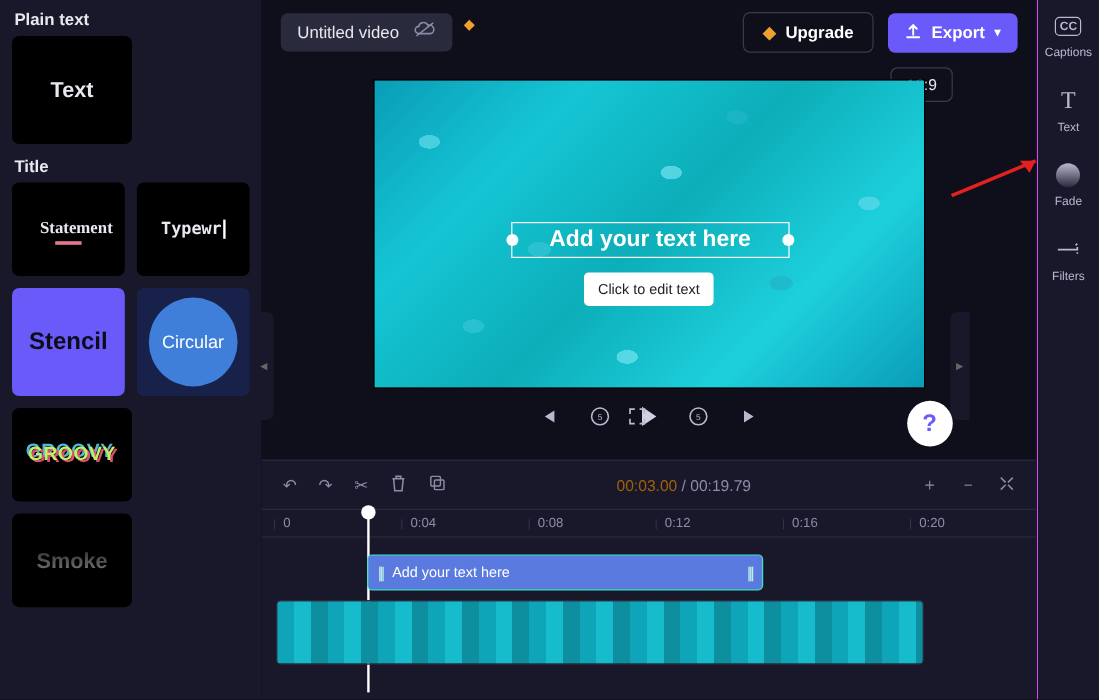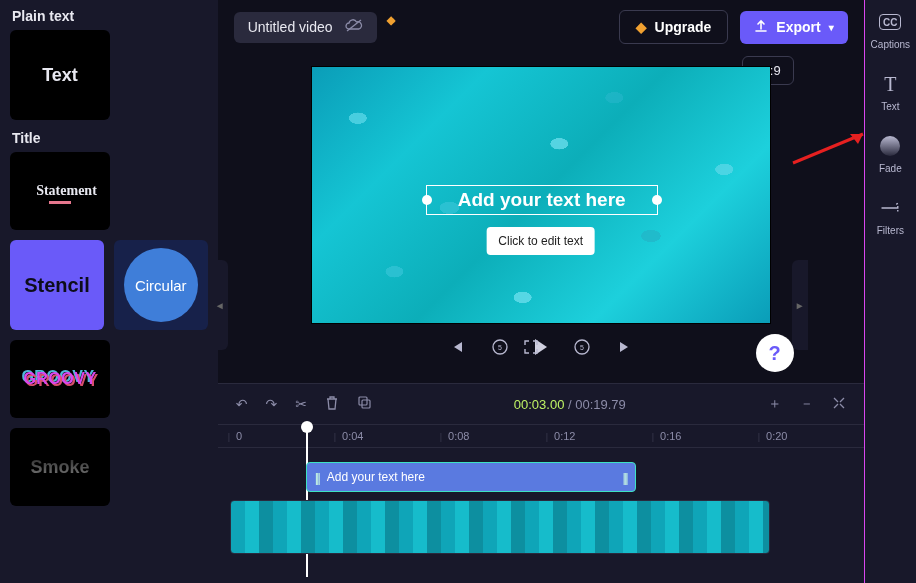--- a/index.html
+++ b/index.html
@@ -43,21 +43,21 @@
 .typewriter-cursor { display:inline-block; width:2px; height:16px; background:#fff; margin-left:1px; }
 .stencil-bg { background: #6a5af9; color:#0d0d1a; font-weight:800; font-size:20px; }
 .circular-bg { background: #17214a; }
 .circular-inner {
   width: 74px; height: 74px; border-radius: 50%;
   background: #3f7ed9; display:flex; align-items:center; justify-content:center;
   font-weight:400; font-size:15px; color:#fff;
 }
 .groovy-text {
   font-weight: 900; font-size: 16px; letter-spacing: 0.5px;
-  color: #d946ef; text-shadow: 2px 2px 0 #d94f6d, -2px -2px 0 #4fb7d9;
+  color: #bef264; text-shadow: 2px 2px 0 #d94f6d, -2px -2px 0 #4fb7d9;
 }
 .fireworks-text { font-size: 13px; font-weight: 600; }
 .fireworks-dots {
   position:absolute; bottom:16px; left:50%; transform:translateX(-50%);
   display:flex; gap:6px;
 }
 .fireworks-dots span { width:4px; height:4px; border-radius:50%; }
 .smoke-text {
   font-weight:800; font-size:18px;
   background: linear-gradient(180deg,#2e2e2e,#7b7b7b);
@@ -169,21 +169,21 @@
 .fs-corners { font-size:14px; position:absolute; right:94px; }
 
 
 .timeline { height:200px; background:#18182a; border-top:1px solid #2a2a3d; position:relative; }
 .tl-toolbar {
   height:40px; display:flex; align-items:center; padding:0 18px;
   gap:18px; color:#8c8ca8; font-size:14px;
 }
 .tl-toolbar .tool { cursor:pointer; }
 .tl-time { flex:1; text-align:center; font-size:13px; }
-.tl-time .cur { color:#bef264; } .tl-time .dur { color:#8c8ca8; }
+.tl-time .cur { color:#a16207; } .tl-time .dur { color:#8c8ca8; }
 .tl-ruler {
   height:24px; border-top:1px solid #2a2a3d; border-bottom:1px solid #2a2a3d;
   display:flex; font-size:11px; color:#8c8ca8; align-items:center;
   position:relative; padding-left:10px;
 }
 .ruler-mark { width:106px; }
 .ruler-mark::before{content:"|"; margin-right:6px; color:#3a3a4f; font-size:9px;}
 .playhead {
   position:absolute; top:4px; bottom:-130px; left:88px;
   width:2px; background:#fff;
@@ -239,20 +239,24 @@
     <div class="thumb-row">
       <div class="thumb plain-text">
           <span>Text</span>
         </div>
     </div>
     <div class="section-label">Title</div>
     <div class="thumb-row">
       <div class="thumb small" style="font-family:Georgia,serif;font-size:14px;padding-left:13px;">
         <span>Statement</span>
         <div class="statement-underline"></div>
+      </div>
+      <div class="thumb small" style="font-family:monospace;font-size:14px;">
+        <span>Typewr</span>
+          <span class="typewriter-cursor"></span>
       </div>
     </div>
     <div class="thumb-row">
       <div class="thumb stencil-bg">
           <span>Stencil</span>
         </div>
       <div class="thumb circular-bg">
         <div class="circular-inner">
             <span>Circular</span>
           </div>

